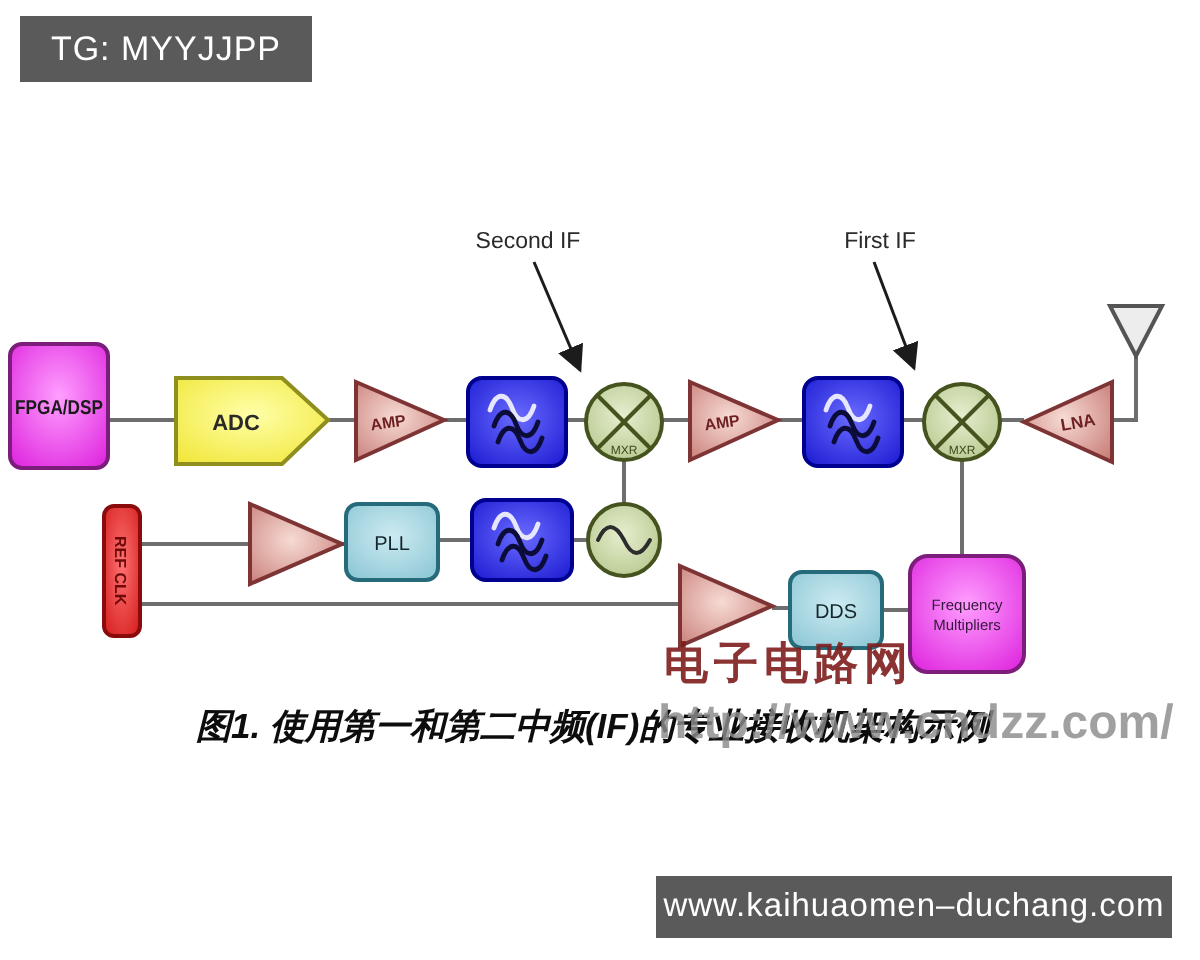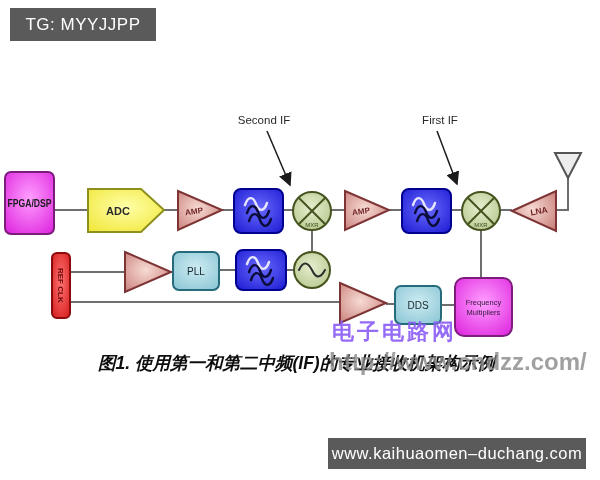--- a/index.html
+++ b/index.html
@@ -16,21 +16,21 @@
   }
   .banner-top{left:10px;top:8px;width:146px;height:33px;}
   .banner-bottom{left:328px;top:438px;width:258px;height:31px;font-size:16.5px;}
   .caption{
     position:absolute;left:75px;top:351px;white-space:nowrap;
     font-family:Liberation Sans, sans-serif;font-style:italic;font-weight:bold;
     font-size:17.5px;color:#0d0d0d;z-index:2;margin-left:23px;
   }
   .wm-name{
     position:absolute;left:332px;top:317px;white-space:nowrap;
-    font-weight:bold;font-size:22px;letter-spacing:3px;color:#8b5cf6;opacity:0.9;z-index:3;
+    font-weight:bold;font-size:22px;letter-spacing:3px;color:#7f1d1d;opacity:0.9;z-index:3;
   }
   .wm-url{
     position:absolute;left:329px;top:348px;white-space:nowrap;
     font-weight:bold;font-size:24px;color:#8c8c8c;opacity:0.82;z-index:3;
   }
   text{font-family:"Liberation Sans",sans-serif;}
 </style>
 </head>
 <body>
 

